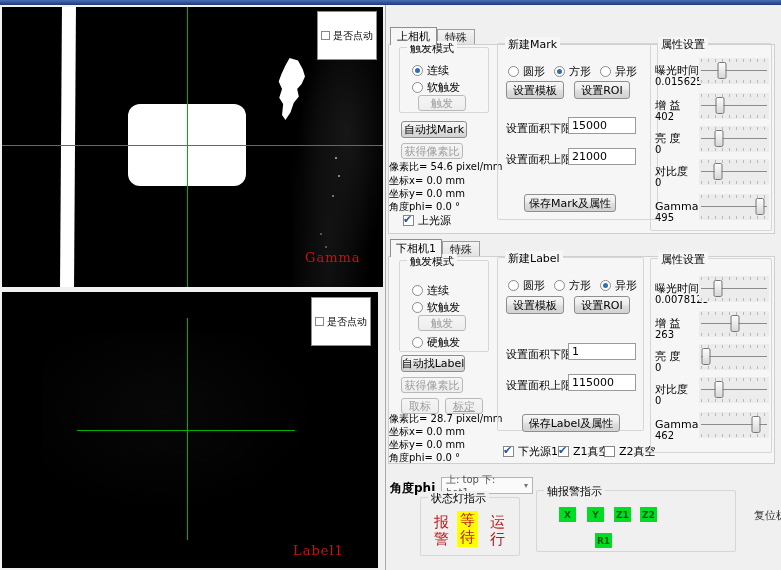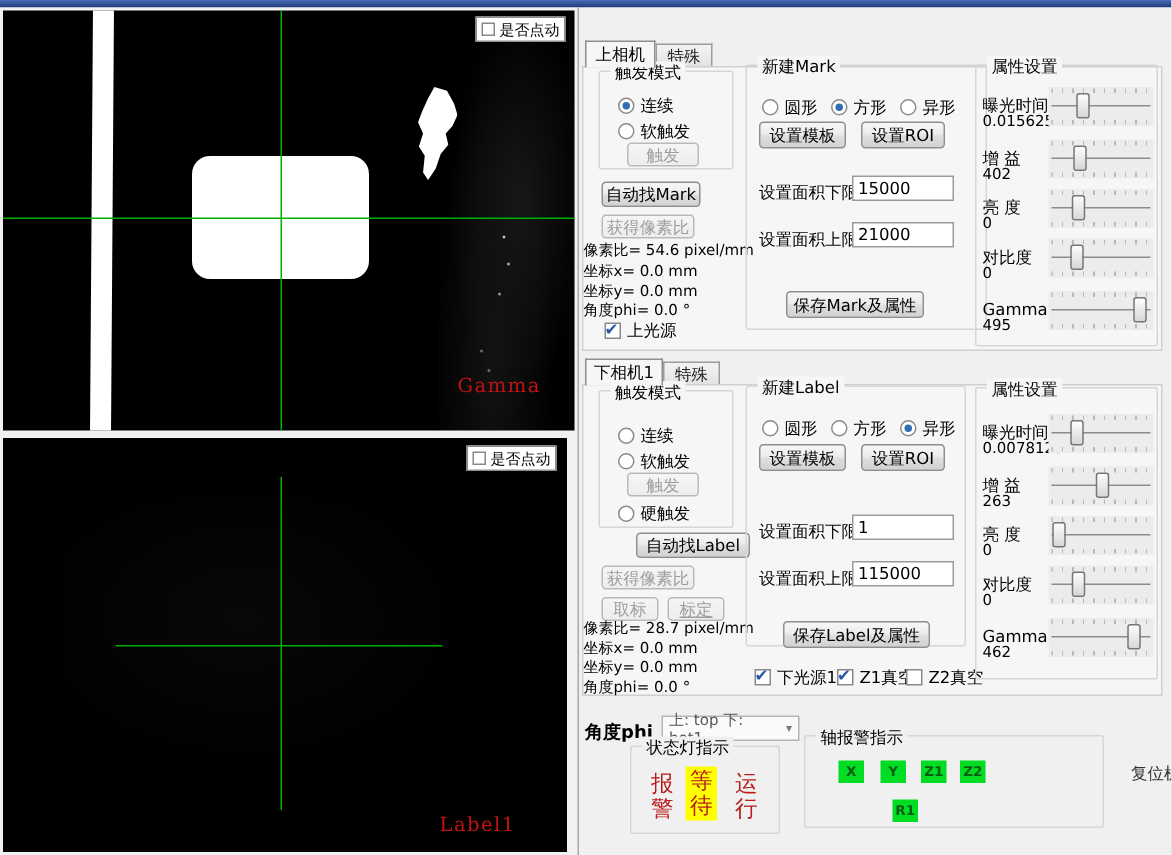--- a/index.html
+++ b/index.html
@@ -9,21 +9,21 @@
 
   
   .titlebar{position:absolute;left:0;top:0;width:781px;height:5px;
             background:linear-gradient(#4a6db8,#1d3a75);}
 
   
   .cam{position:absolute;background:#000;overflow:hidden;}
   .vline{position:absolute;width:1px;background:var(--crosshair);}
   .hline{position:absolute;height:1px;background:var(--crosshair);}
   .jog{position:absolute;height:15px;background:#fff;border:1px solid #8d8d8d;
-       display:flex;align-items:center;gap:3px;font-size:10px;padding:0 3px;color:#000;}
+       display:flex;align-items:center;gap:3px;font-size:10px;padding:16px 3px;color:#000;}
   .overlay-label{position:absolute;color:var(--overlay-text);font-size:13px;
                  font-family:"DejaVu Serif",serif;letter-spacing:1px;white-space:nowrap;}
   .speck{position:absolute;border-radius:50%;background:#cfcfcf;}
 
   
   .rpanel{position:absolute;left:385px;top:5px;width:396px;height:565px;background:#f0f0f0;
           border-left:1px solid #a9a9a9;box-sizing:border-box;}
   .app-title{position:absolute;font-size:18px;font-family:"DejaVu Serif",serif;
              letter-spacing:3px;color:#1a1a1a;text-align:center;}
 
@@ -263,21 +263,21 @@
     </div>
     <div class="btn disabled" style="left:18px;top:54px;width:48px;height:16px;">
       <span>触发</span>
     </div>
     <div class="rwrap" style="left:12px;top:74px;">
       <span class="radio"></span>
       <span>硬触发</span>
     </div>
   </div>
 
-  <div class="btn" style="left:401px;top:355px;width:76px;height:17px;margin-left:23px;">
+  <div class="btn" style="left:401px;top:355px;width:64px;height:17px;">
     <span>自动找Label</span>
   </div>
   <div class="btn disabled" style="left:401px;top:377px;width:62px;height:16px;">
     <span>获得像素比</span>
   </div>
   <div class="btn disabled" style="left:401px;top:398px;width:38px;height:16px;">
     <span>取标</span>
   </div>
   <div class="btn disabled" style="left:445px;top:398px;width:38px;height:16px;text-decoration:underline;">
     <span>标定</span>

